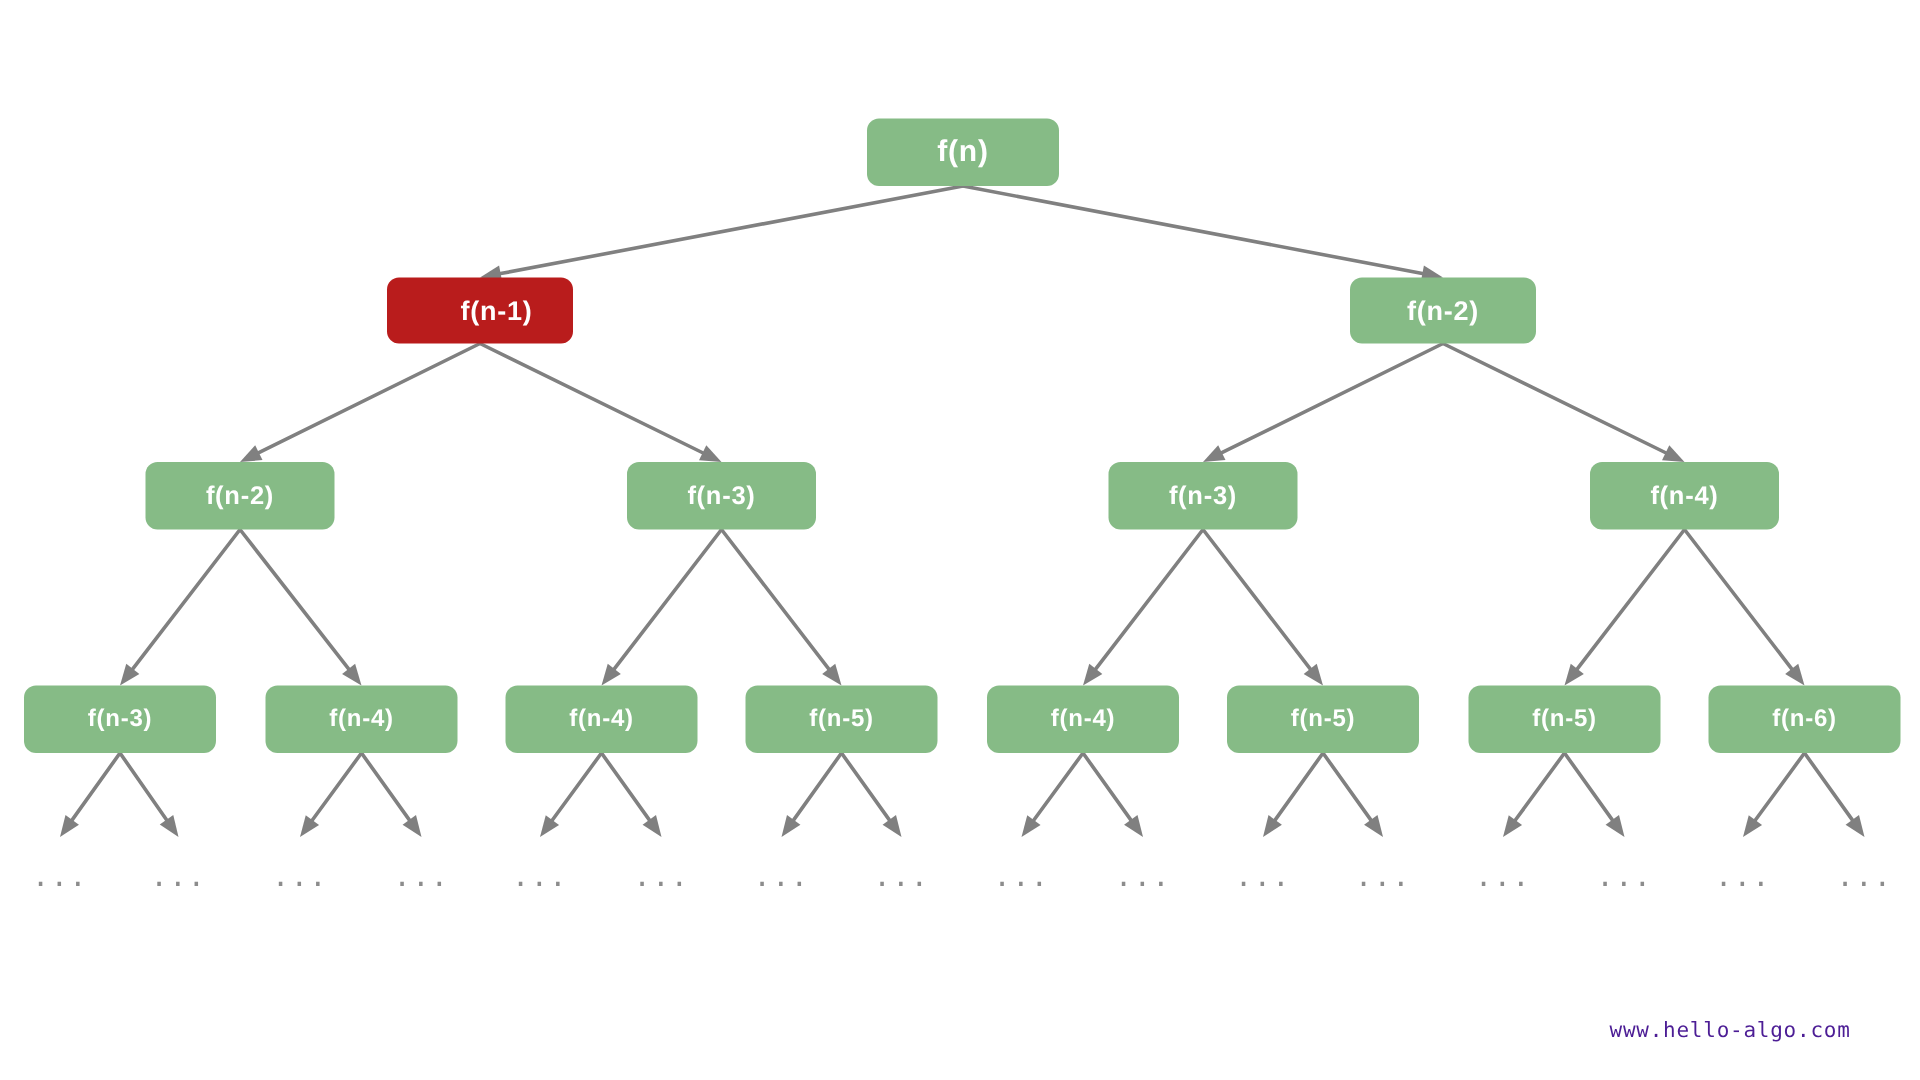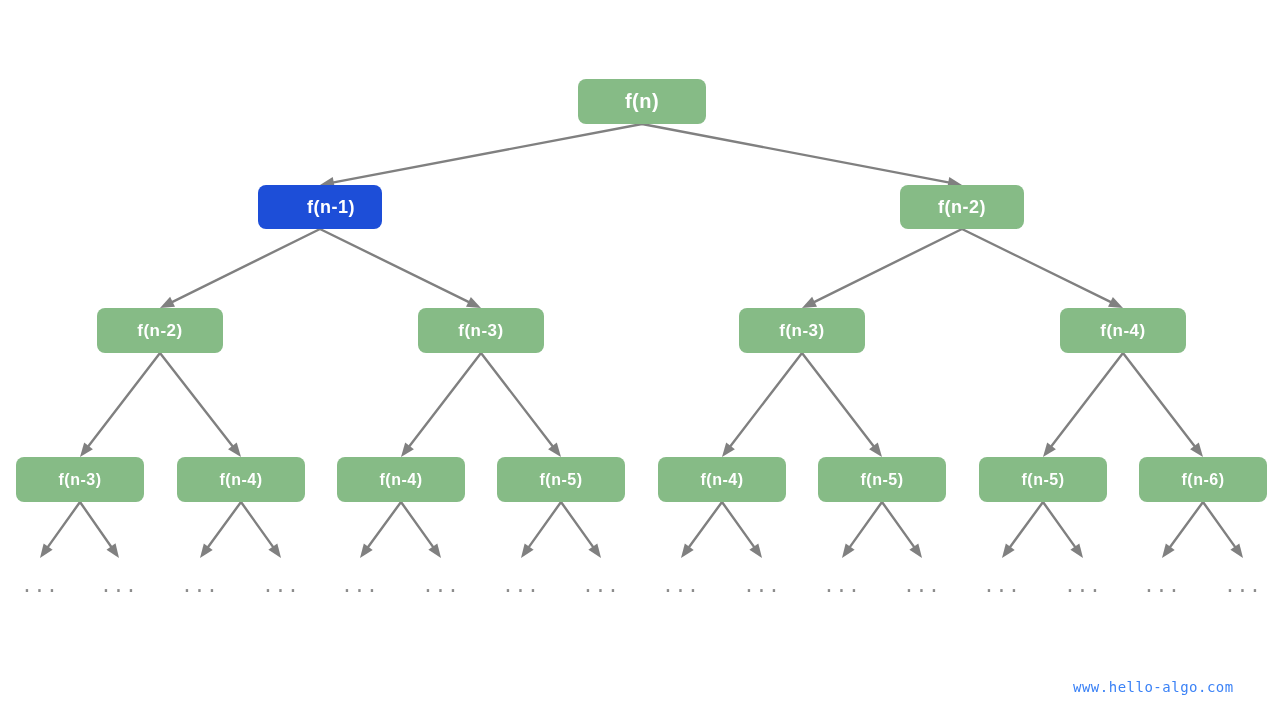--- a/index.html
+++ b/index.html
@@ -121,21 +121,21 @@
       <line x1="1043" y1="502" x2="1074.8626652879327" y2="546.6077314031057" stroke="#808080" stroke-width="2.4" stroke-linecap="round"></line>
       <polygon points="1083,558 1070.3871311962957,549.8045414685607 1079.3381993795697,543.4109213376507" fill="#808080"></polygon>
       <line x1="1203" y1="502" x2="1170.2703439065729" y2="546.7039205178517" stroke="#808080" stroke-width="2.4" stroke-linecap="round"></line>
       <polygon points="1162,558 1165.8325983957288,543.4548568402695 1174.7080894174169,549.9529841954338" fill="#808080"></polygon>
       <line x1="1203" y1="502" x2="1234.8626652879327" y2="546.6077314031057" stroke="#808080" stroke-width="2.4" stroke-linecap="round"></line>
       <polygon points="1243,558 1230.3871311962957,549.8045414685607 1239.3381993795697,543.4109213376507" fill="#808080"></polygon>
     </svg>
 
   <div id="nodes-layer">
       <div class="node" style="left: 578px; top: 79px; width: 128px; height: 45px; font-size: 20px; background: rgb(134, 187, 134); color: rgb(255, 255, 255);">f(n)</div>
-      <div class="node" style="left: 258px; top: 185px; width: 124px; height: 44px; font-size: 18px; background: #1d4ed8; color: rgb(255, 255, 255); padding-left: 22px;">f(n-1)</div>
+      <div class="node" style="left: 258px; top: 185px; width: 124px; height: 44px; font-size: 18px; background: #b91c1c; color: rgb(255, 255, 255); padding-left: 22px;">f(n-1)</div>
       <div class="node" style="left: 900px; top: 185px; width: 124px; height: 44px; font-size: 18px; background: rgb(134, 187, 134); color: rgb(255, 255, 255);">f(n-2)</div>
       <div class="node" style="left: 97px; top: 308px; width: 126px; height: 45px; font-size: 17px; background: rgb(134, 187, 134); color: rgb(255, 255, 255);">f(n-2)</div>
       <div class="node" style="left: 418px; top: 308px; width: 126px; height: 45px; font-size: 17px; background: rgb(134, 187, 134); color: rgb(255, 255, 255);">f(n-3)</div>
       <div class="node" style="left: 739px; top: 308px; width: 126px; height: 45px; font-size: 17px; background: rgb(134, 187, 134); color: rgb(255, 255, 255);">f(n-3)</div>
       <div class="node" style="left: 1060px; top: 308px; width: 126px; height: 45px; font-size: 17px; background: rgb(134, 187, 134); color: rgb(255, 255, 255);">f(n-4)</div>
       <div class="node" style="left: 16px; top: 457px; width: 128px; height: 45px; font-size: 16px; background: rgb(134, 187, 134); color: rgb(255, 255, 255);">f(n-3)</div>
       <div class="node" style="left: 177px; top: 457px; width: 128px; height: 45px; font-size: 16px; background: rgb(134, 187, 134); color: rgb(255, 255, 255);">f(n-4)</div>
       <div class="node" style="left: 337px; top: 457px; width: 128px; height: 45px; font-size: 16px; background: rgb(134, 187, 134); color: rgb(255, 255, 255);">f(n-4)</div>
       <div class="node" style="left: 497px; top: 457px; width: 128px; height: 45px; font-size: 16px; background: rgb(134, 187, 134); color: rgb(255, 255, 255);">f(n-5)</div>
       <div class="node" style="left: 658px; top: 457px; width: 128px; height: 45px; font-size: 16px; background: rgb(134, 187, 134); color: rgb(255, 255, 255);">f(n-4)</div>
@@ -155,14 +155,14 @@
       <div class="dots" style="left: 681px; top: 585px; color: rgb(140, 140, 140);">...</div>
       <div class="dots" style="left: 762px; top: 585px; color: rgb(140, 140, 140);">...</div>
       <div class="dots" style="left: 842px; top: 585px; color: rgb(140, 140, 140);">...</div>
       <div class="dots" style="left: 922px; top: 585px; color: rgb(140, 140, 140);">...</div>
       <div class="dots" style="left: 1002px; top: 585px; color: rgb(140, 140, 140);">...</div>
       <div class="dots" style="left: 1083px; top: 585px; color: rgb(140, 140, 140);">...</div>
       <div class="dots" style="left: 1162px; top: 585px; color: rgb(140, 140, 140);">...</div>
       <div class="dots" style="left: 1243px; top: 585px; color: rgb(140, 140, 140);">...</div>
     </div>
 
-  <div id="watermark" style="left: 1073px; top: 679px; color: #3b82f6;">www.hello-algo.com</div>
+  <div id="watermark" style="left: 1073px; top: 679px; color: #4c1d95;">www.hello-algo.com</div>
 </div>
 
 </body></html>

